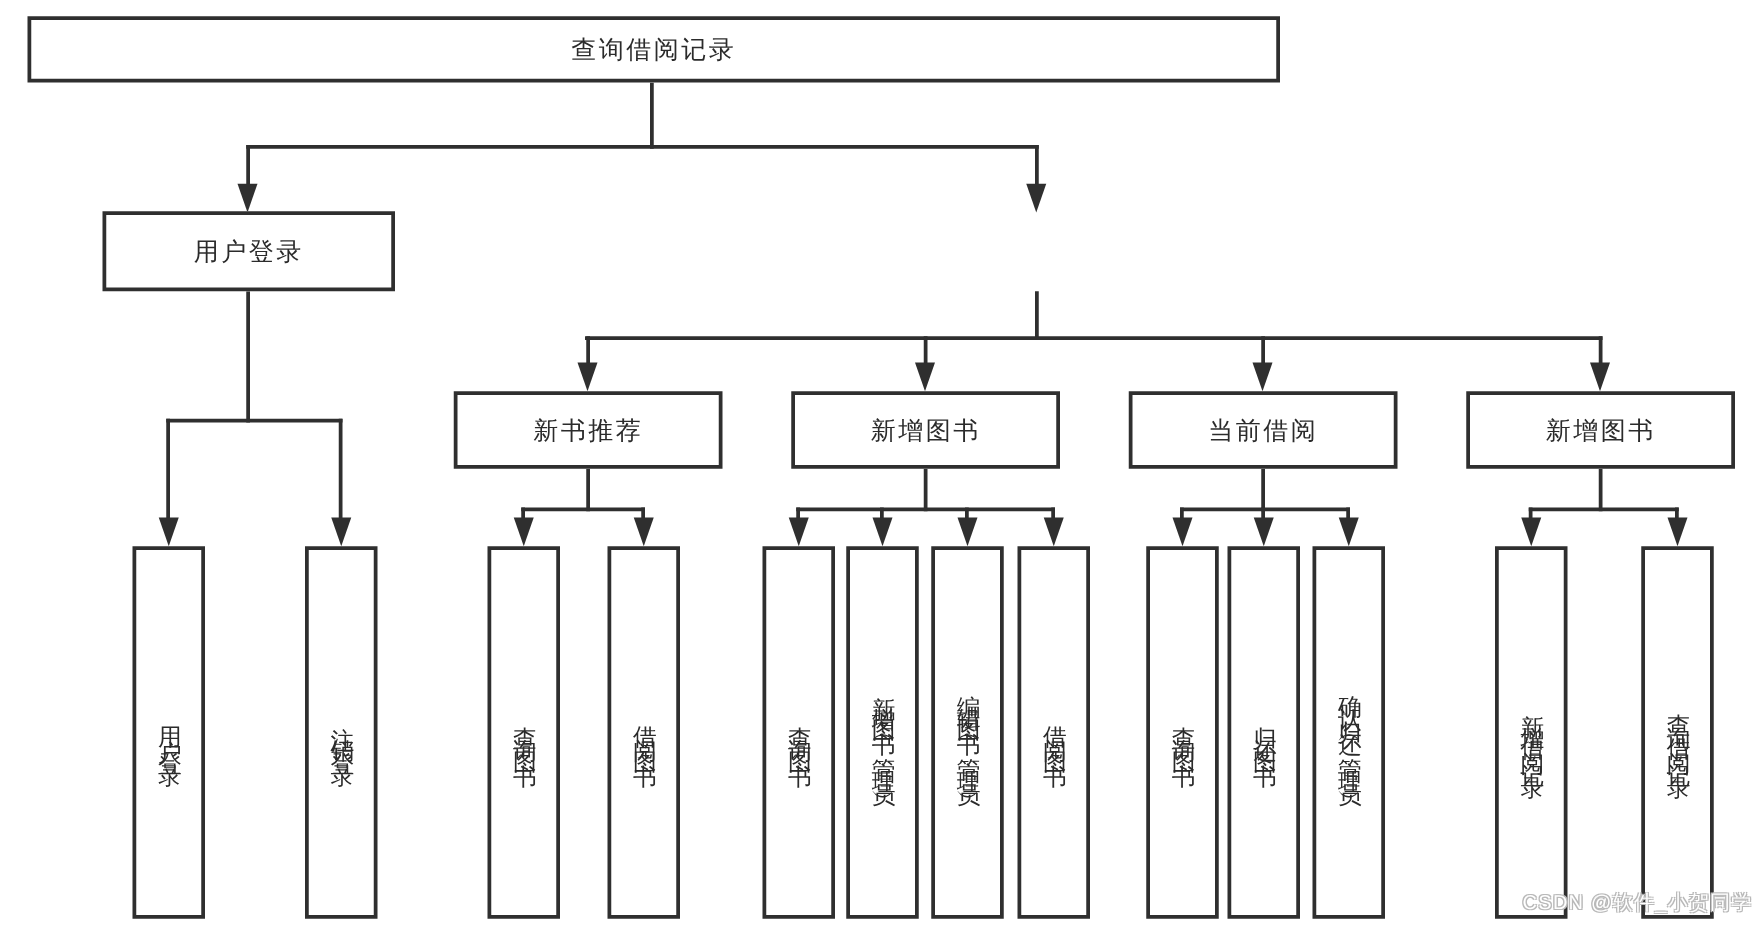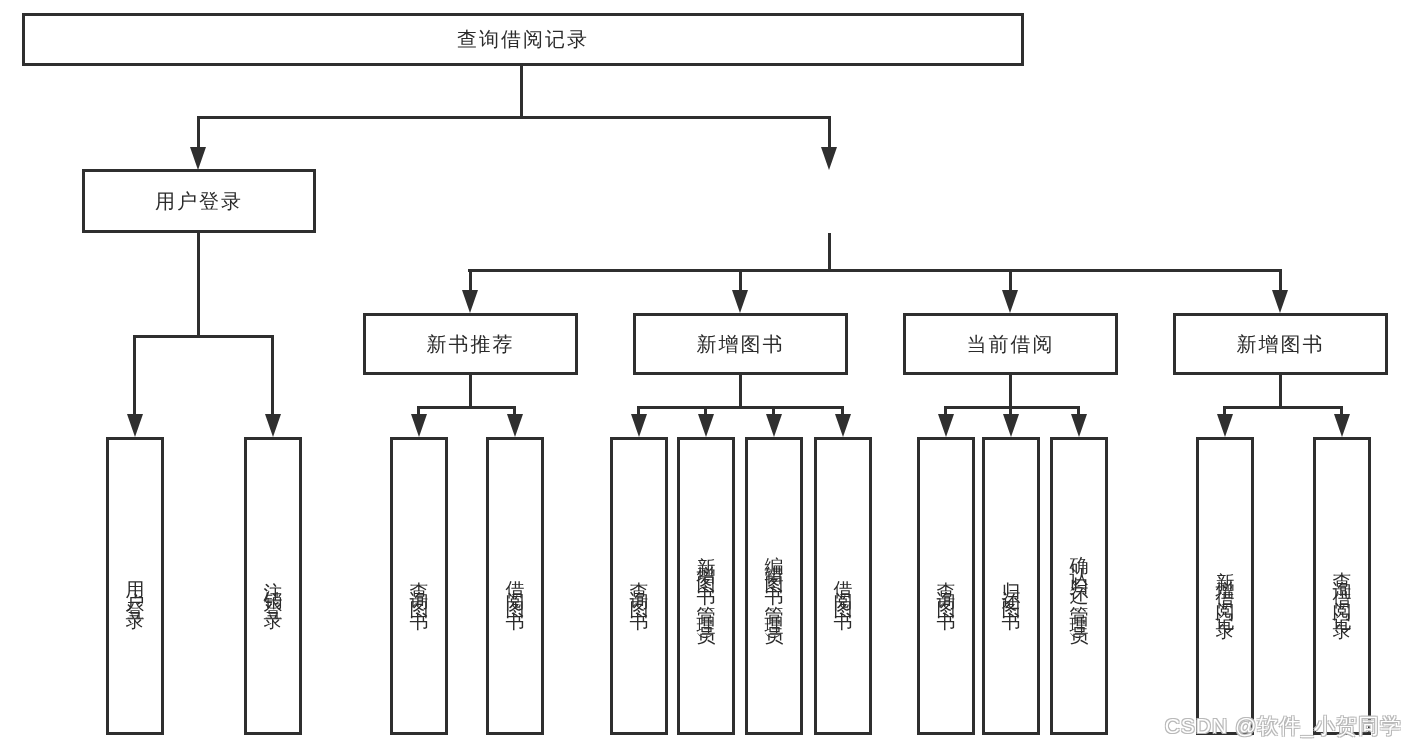--- a/index.html
+++ b/index.html
@@ -91,21 +91,21 @@
   .st{top:406px;height:12px;}
   .st3{left:417px;} .st4{left:513px;} .st5{left:637px;} .st6{left:704px;}
   .st7{left:772px;} .st8{left:841px;} .st9{left:944px;} .st10{left:1009px;}
   .st11{left:1077px;} .st12{left:1223px;} .st13{left:1340px;}
   .alf{top:414px;}
   .ar3{left:411px;} .ar4{left:507px;} .ar5{left:631px;} .ar6{left:698px;}
   .ar7{left:766px;} .ar8{left:835px;} .ar9{left:938px;} .ar10{left:1003px;}
   .ar11{left:1071px;} .ar12{left:1217px;} .ar13{left:1334px;}
   .watermark{
     position:absolute;top:712px;right:3px;z-index:10;
-    font-size:21px;color:#ffffff;letter-spacing:1px;
+    font-size:16px;color:#ffffff;letter-spacing:1px;
     text-shadow:1px 1px 0 #b9b9b9,-1px -1px 0 #b9b9b9,1px -1px 0 #b9b9b9,-1px 1px 0 #b9b9b9;
     white-space:nowrap;
   }
 </style>
 </head>
 <body>
 
 <div class="canvas">
 
   <div class="v ln-root-stem"></div>

